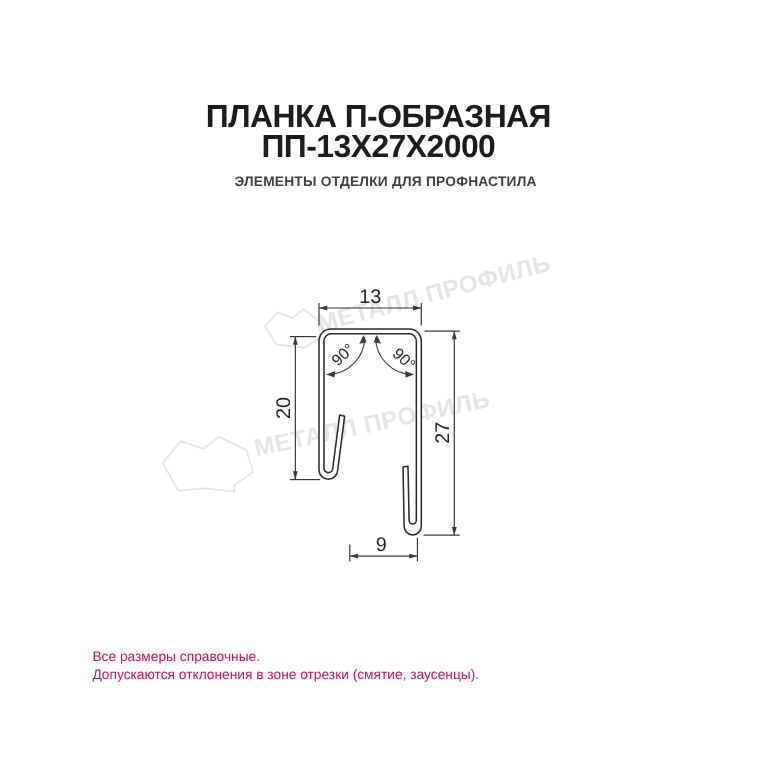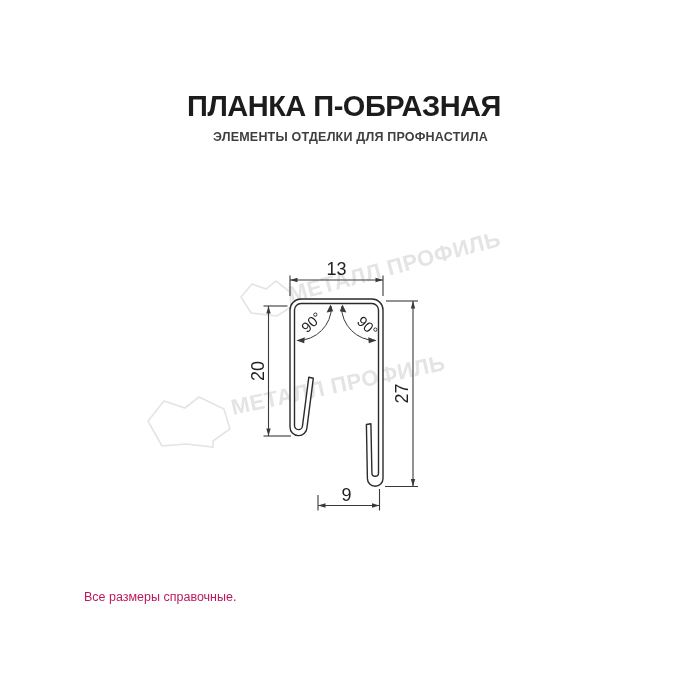--- a/index.html
+++ b/index.html
@@ -26,20 +26,21 @@
     font-size:12.5px;color:#be185d;line-height:15.5px;
   }
 </style>
 </head>
 <body>
 
 <div>
 
   <div class="header">
     <div class="title-line">ПЛАНКА П-ОБРАЗНАЯ</div>
+    <div class="title-line">ПП-13Х27Х2000</div>
     <div class="subtitle">ЭЛЕМЕНТЫ ОТДЕЛКИ ДЛЯ ПРОФНАСТИЛА</div>
   </div>
 
   <svg class="drawing-svg" width="700" height="700" viewBox="0 0 700 700">
 
     <g>
       <path d="M 251 313 L 241 297 L 252 284 L 266 289 L 276 281 L 290 292 L 291 307 L 277 316 Z" fill="none" stroke="#e4e4e4" stroke-width="1.6"></path>
       <path d="M 162 446 L 148 421 L 164 401 L 185 408 L 199 397 L 224 409 L 230 429 L 213 441 L 213 447 L 186 444 Z" fill="none" stroke="#e4e4e4" stroke-width="1.6"></path>
       <text transform="translate(291,302) rotate(-15)" font-size="22" font-weight="bold" letter-spacing="0.5" fill="#e4e4e4">МЕТАЛЛ ПРОФИЛЬ</text>
       <text transform="translate(233,415) rotate(-12)" font-size="22" font-weight="bold" letter-spacing="0.5" fill="#e4e4e4">МЕТАЛЛ ПРОФИЛЬ</text>
@@ -114,15 +115,16 @@
     <g stroke="#3a3a3a" stroke-width="1" fill="none">
       <path d="M 341.5 306.5 A 34 34 0 0 0 375.5 340.5"></path>
       <path d="M 342.5 304.5 L 339.8 311.2 L 346.4 312.6 Z" fill="#3a3a3a" stroke="none"></path>
       <path d="M 376.5 340.5 L 368.2 337.2 L 368.8 343.2 Z" fill="#3a3a3a" stroke="none"></path>
       <text transform="translate(364,330) rotate(43)" text-anchor="middle" font-size="14.5" fill="#1f1f1f" stroke="none">90°</text>
     </g>
   </svg>
 
   <div class="footer">
     <div>Все размеры справочные.</div>
+    <div>Допускаются отклонения в зоне отрезки (смятие, заусенцы).</div>
   </div>
 
 </div>
 
 </body></html>

